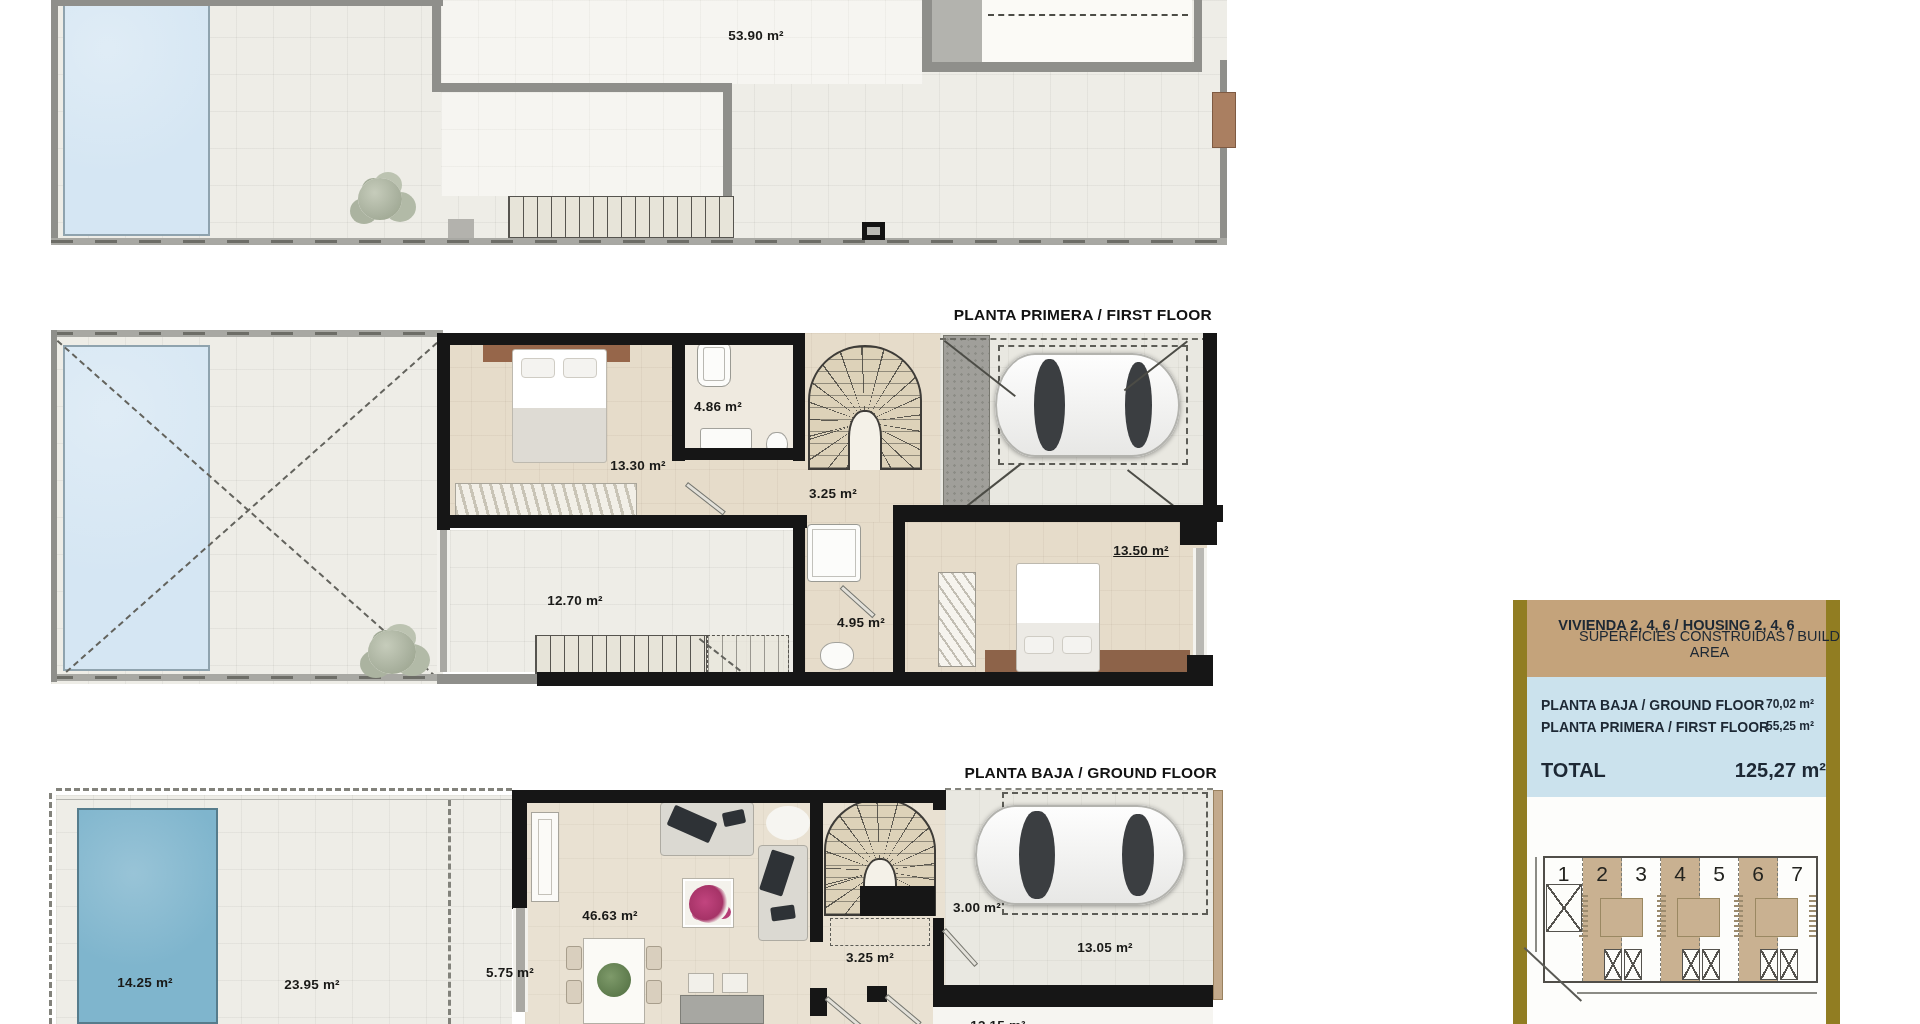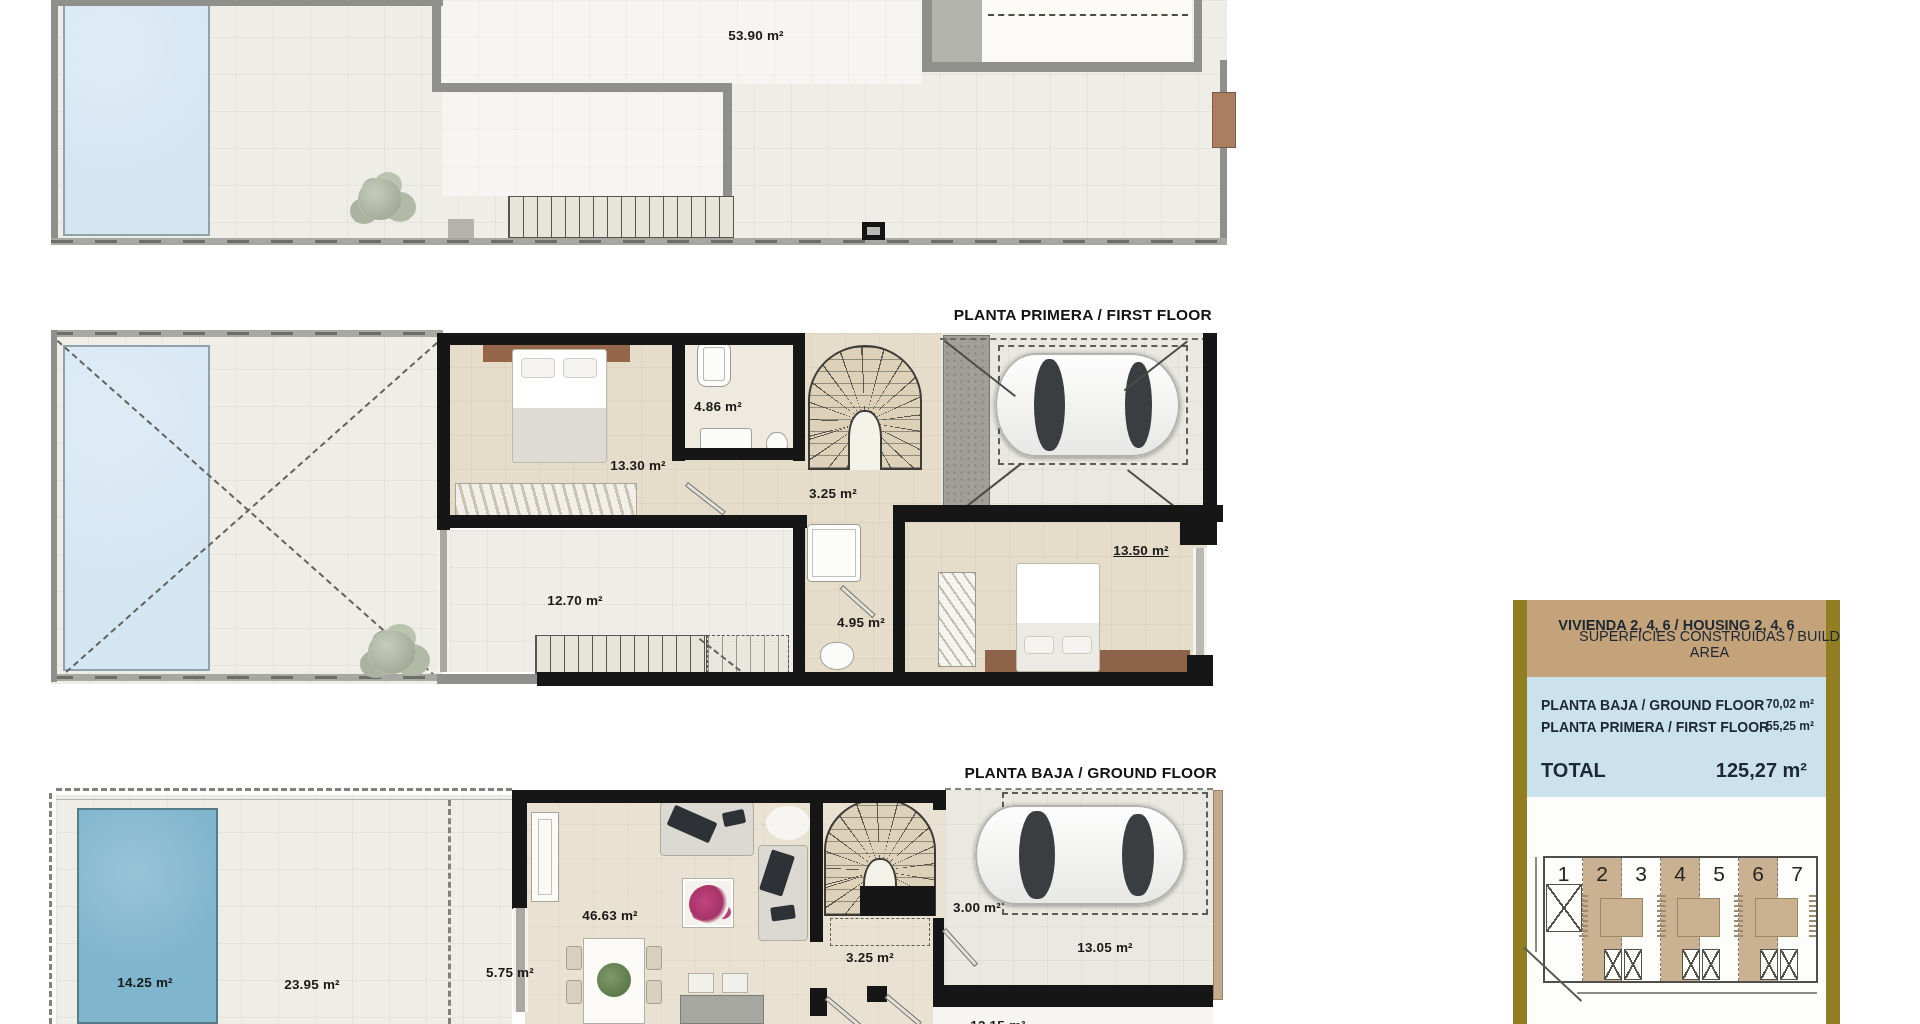--- a/index.html
+++ b/index.html
@@ -301,21 +301,21 @@
       <div class="l1">VIVIENDA 2, 4, 6 / HOUSING 2, 4, 6</div>
       <div class="l2">SUPERFICIES CONSTRUIDAS / BUILD AREA</div>
     </div>
 
     <div class="panel-body" style="left:14px;top:77px;width:299px;height:120px;">
       <div class="prow-l" style="left:14px;top:20px;">PLANTA BAJA / GROUND FLOOR</div>
       <div class="prow-v" style="right:12px;top:20px;">70,02 m²</div>
       <div class="prow-l" style="left:14px;top:42px;">PLANTA PRIMERA / FIRST FLOOR</div>
       <div class="prow-v" style="right:12px;top:42px;">55,25 m²</div>
       <div class="ptot-l" style="left:14px;top:82px;text-align:center;">TOTAL</div>
-      <div class="ptot-v" style="right:19px;top:82px;">125,27 m²</div>
+      <div class="ptot-v" style="right:0;top:82px;">125,27 m²</div>
     </div>
 
     <div class="site" style="left:14px;top:197px;width:299px;height:227px;">
       <div style="left:8px;top:60px;width:2px;height:95px;background:#8b8b85;"></div>
       <div style="left:16px;top:59px;width:275px;height:127px;border:2px solid #504e49;background:#fdfdfb;"></div>
 
       <div class="unit white" style="left:18px;top:61px;width:38px;height:123px;">1</div>
       <div class="unit tan" style="left:56px;top:61px;width:39px;height:123px;">2</div>
       <div class="unit white" style="left:95px;top:61px;width:39px;height:123px;">3</div>
       <div class="unit tan" style="left:134px;top:61px;width:39px;height:123px;">4</div>

